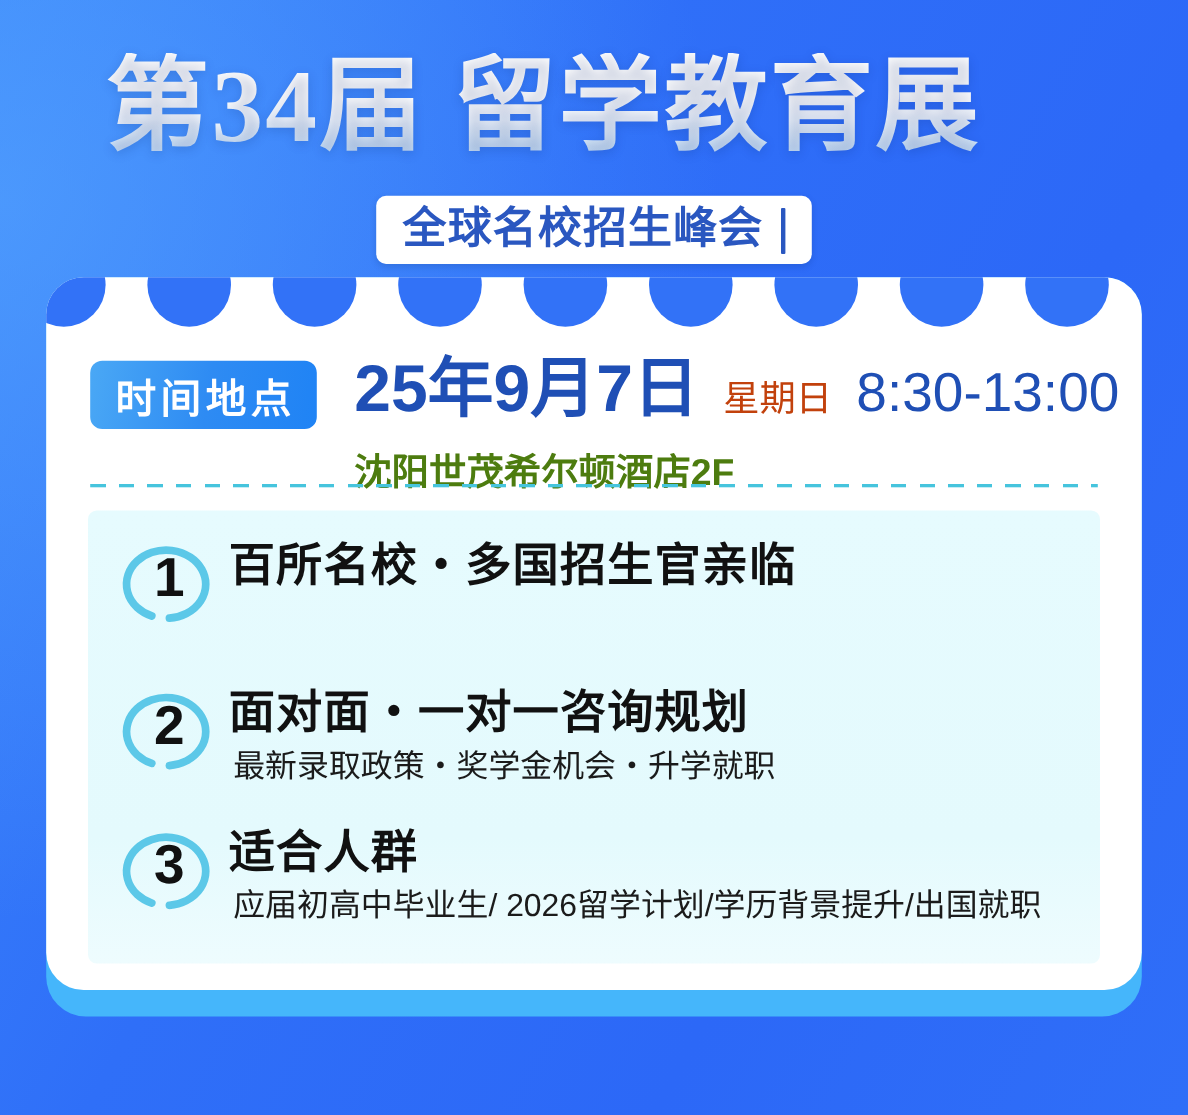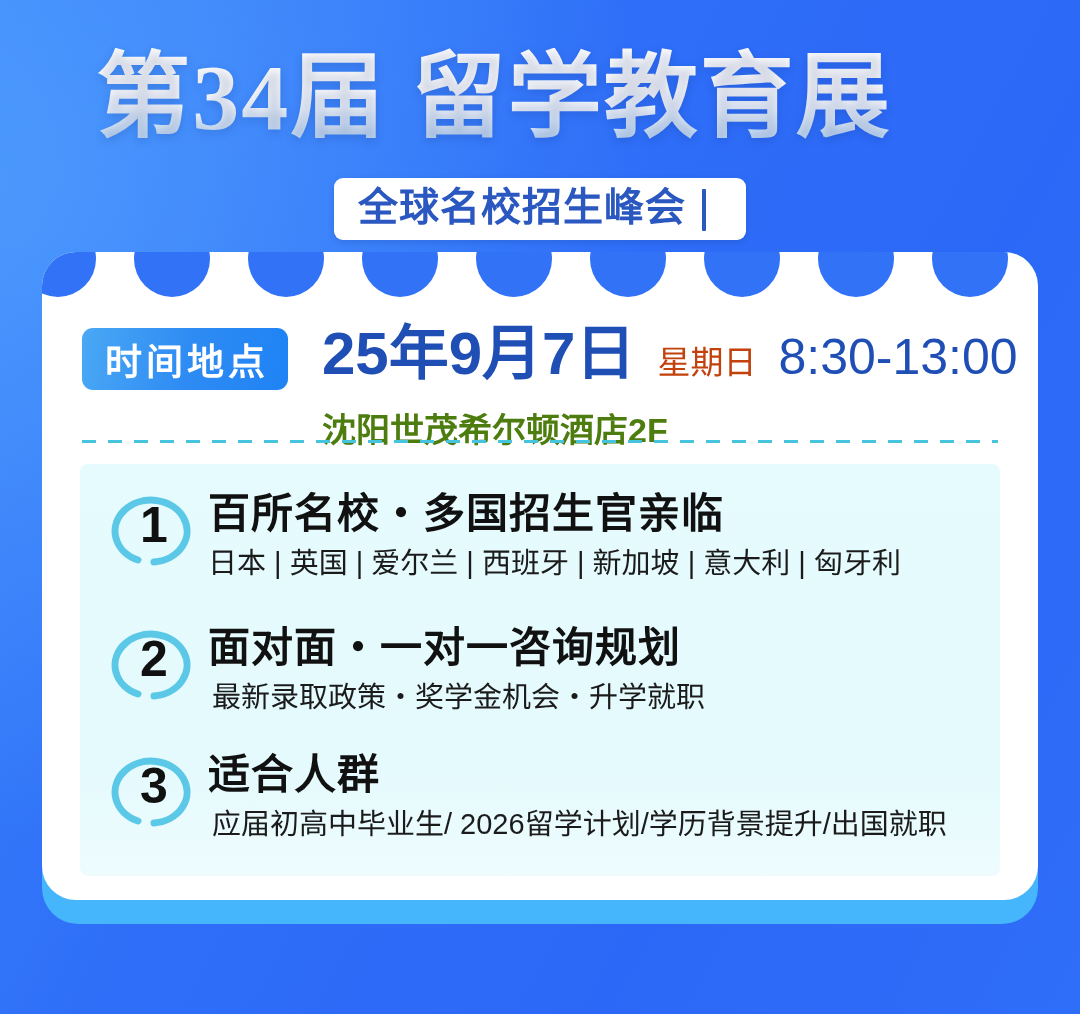--- a/index.html
+++ b/index.html
@@ -57,21 +57,21 @@
     font-family: "Liberation Serif", "DejaVu Serif", serif;
   }
 
   .subtitle-badge {
     position: absolute;
     left: 50%;
     transform: translateX(-50%);
     top: 178px;
     background: #ffffff;
     border-radius: 9px;
-    padding: 7px 24px 9px 24px;
+    padding: 7px 8px 9px 24px;
     box-shadow: 0 2px 6px rgba(12,44,110,0.18);
     display: flex;
     align-items: flex-end;
     gap: 0px;
     white-space: nowrap;
   }
   .subtitle-badge .sub-text {
     font-family: "Liberation Serif", "DejaVu Serif", serif;
     font-weight: 700;
     font-size: 40px;
@@ -351,21 +351,20 @@
 
           <div class="item item-1">
             <div class="num-circle">
               <svg width="92" height="78" viewBox="0 0 92 78" aria-hidden="true">
                 <path d="M 30 72 A 36 31 0 1 1 46 74" fill="none" stroke="#5cc8e8" stroke-width="7" stroke-linecap="round"></path>
               </svg>
               <span class="digit">1</span>
             </div>
             <div class="item-text">
               <div class="item-title">百所名校・多国招生官亲临</div>
-              <div class="item-sub">日本 | 英国 | 爱尔兰 | 西班牙 | 新加坡 | 意大利 | 匈牙利</div>
             </div>
           </div>
 
           <div class="item item-2">
             <div class="num-circle">
               <svg width="92" height="78" viewBox="0 0 92 78" aria-hidden="true">
                 <path d="M 30 72 A 36 31 0 1 1 46 74" fill="none" stroke="#5cc8e8" stroke-width="7" stroke-linecap="round"></path>
               </svg>
               <span class="digit">2</span>
             </div>

